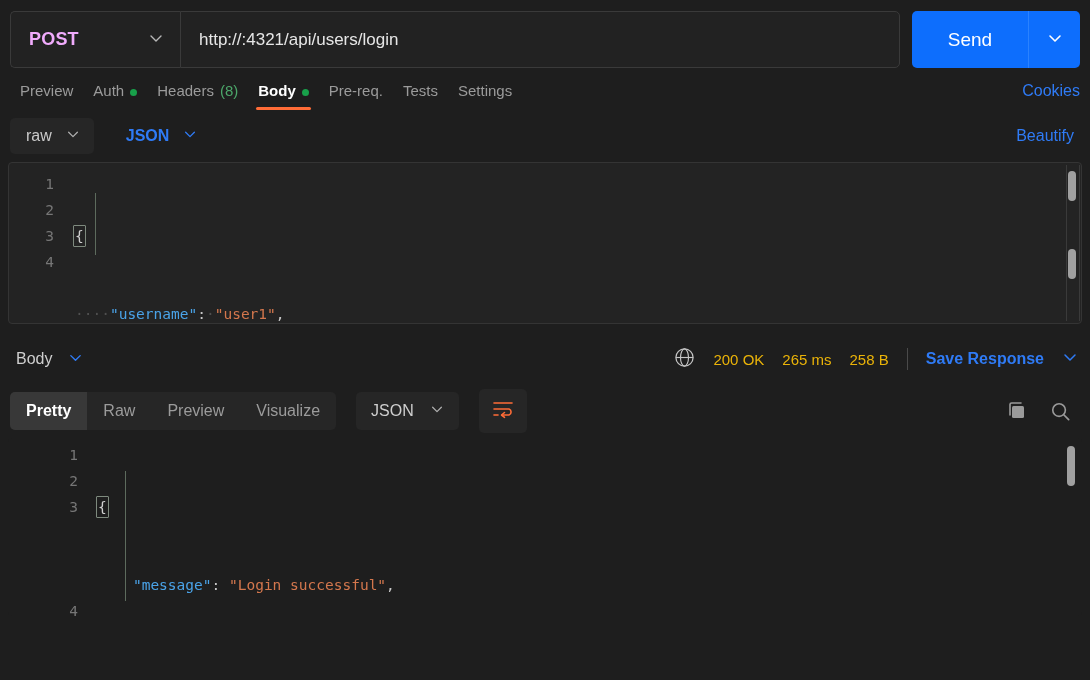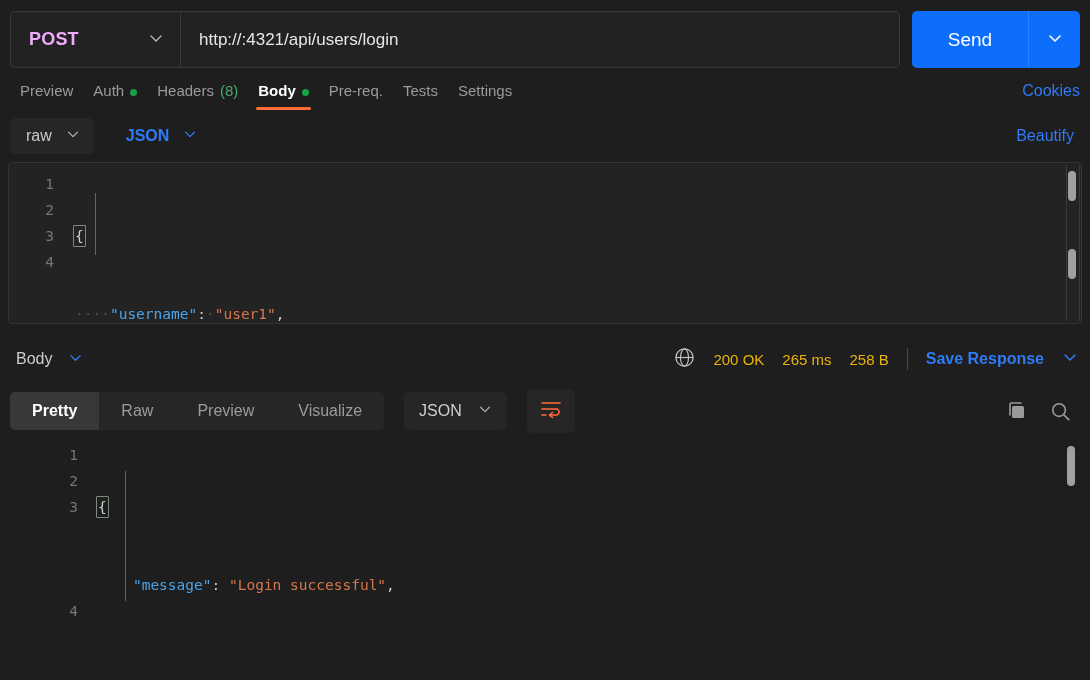--- a/index.html
+++ b/index.html
@@ -219,21 +219,21 @@
   .resp-tools {
     display: flex; align-items: center;
     padding: 0 12px 0 10px; height: 54px;
     gap: 10px;
   }
   .pillgroup {
     display: flex; background: #262626; border-radius: 5px; overflow: hidden;
   }
   .pill {
     font-size: 16px; color: #9b9b9b;
-    padding: 10px 22px; cursor: pointer;
+    padding: 10px 16px; cursor: pointer;
   }
   .pill.active { background: #383838; color: #ffffff; font-weight: bold; }
   .fmt-box {
     display: flex; align-items: center; gap: 16px;
     background: #262626; border-radius: 5px;
     padding: 10px 15px; cursor: pointer; margin-left: 10px;
   }
   .fmt-box .lbl { font-size: 16px; color: #cfcfcf; }
   .wrap-btn {
     background: #262626; border-radius: 5px;

